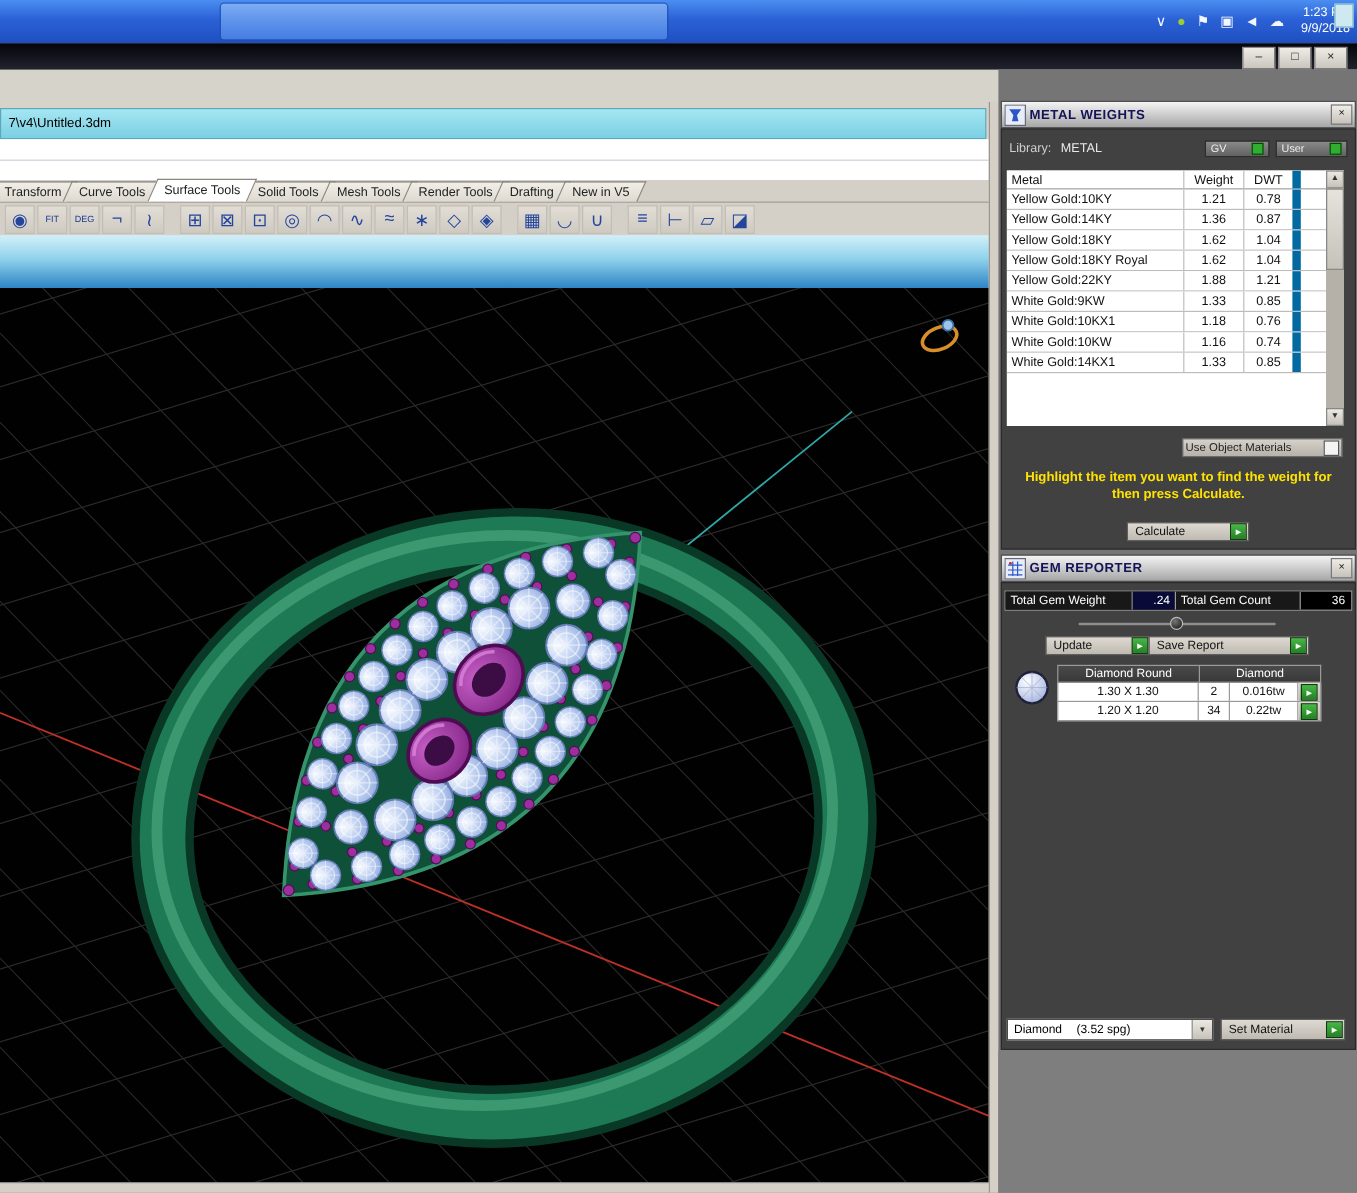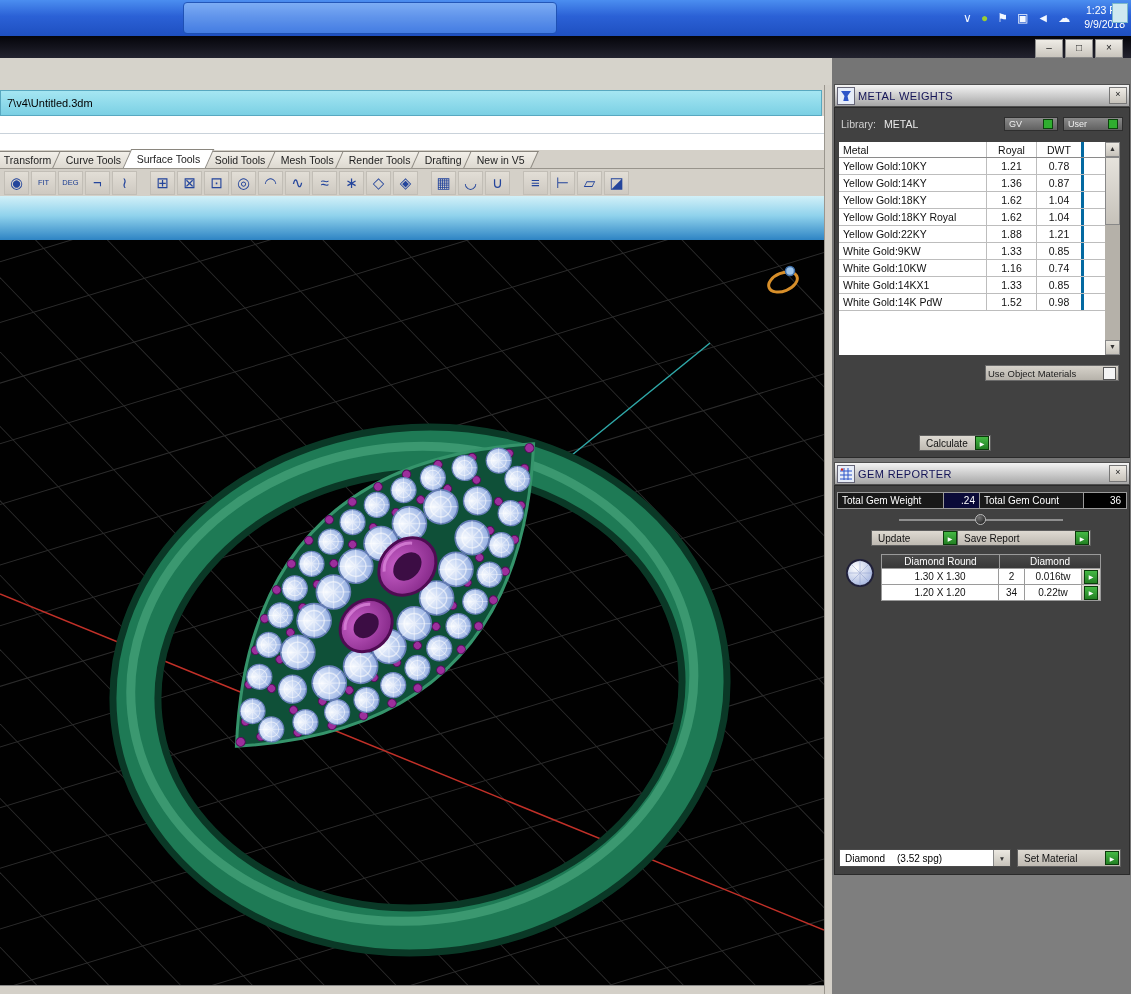--- a/index.html
+++ b/index.html
@@ -57,21 +57,21 @@
   #appedge{left:824px;top:85px;width:8px;height:909px;background:#d4d0c8;border-left:1px solid #9a968e;box-sizing:border-box}
 
   
   #rightcol{left:832px;top:58px;width:299px;height:936px;background:#757575}
   #right-bottom{left:832px;top:875px;width:299px;height:119px;background:#7e7e7e}
 
   .panel-header{display:flex;align-items:center;gap:3px;box-sizing:border-box;padding:1px 2px;
     background:linear-gradient(180deg,#f4f4f4,#a6a6a6);border:1px solid #4f4f4f}
   #mw-header{left:834px;top:84px;width:296px;height:23px}
   #gr-header{left:834px;top:462px;width:296px;height:23px}
-  .ph-title{flex:1;font-size:11px;font-weight:normal;color:#141457;letter-spacing:.4px}
+  .ph-title{flex:1;font-size:11px;font-weight:bold;color:#141457;letter-spacing:.4px}
   .ph-close{width:16px;height:15px;background:linear-gradient(#efece6,#c6c2ba);
     border:1px solid #777;font-size:9px;line-height:13px;text-align:center;color:#222}
 
   #mw-body{left:834px;top:107px;width:296px;height:351px;background:#414141;
     border:1px solid #2a2a2a;box-sizing:border-box}
   #gr-body{left:834px;top:485px;width:296px;height:390px;background:#414141;
     border:1px solid #2a2a2a;box-sizing:border-box}
   #mw-body>*,#gr-body>*{position:absolute}
 
   #lib-row{left:6px;top:8px;width:282px;height:16px;display:flex;align-items:center;
@@ -83,21 +83,21 @@
   .green-dot{width:8px;height:8px;background:#2fae2f;border:1px solid #0b430b}
 
   #mw-table{left:4px;top:34px;width:281px;height:213px;background:#fff;display:flex;overflow:hidden}
   #mtable{width:266px}
   .mrow{display:flex;height:17px;box-sizing:border-box;border-bottom:1px solid #bdbdbd;
     align-items:stretch;font-size:10.5px;color:#111;background:#fff}
   .mrow.mhead{height:16px;border-bottom:1px solid #8a8a8a}
   .mc-name{width:148px;padding-left:4px;box-sizing:border-box;border-right:1px solid #bdbdbd;
     white-space:nowrap;overflow:hidden;display:flex;align-items:center}
   .mc-g{width:50px;border-right:1px solid #bdbdbd;display:flex;align-items:center;justify-content:center;box-sizing:border-box}
-  .mc-d{width:47px;border-right:3px solid #0369a1;display:flex;align-items:center;justify-content:center;box-sizing:border-box}
+  .mc-d{width:47px;border-right:7px solid #0369a1;display:flex;align-items:center;justify-content:center;box-sizing:border-box}
   .mc-f{flex:1}
   #mscroll{width:15px;background:#cbc7bf;display:flex;flex-direction:column}
   .sbtn{height:15px;background:linear-gradient(#ece9e2,#c6c2ba);border:1px solid #888;
     font-size:7px;text-align:center;line-height:12px;color:#333;box-sizing:border-box}
   #strack{flex:1;background:#b5b1a9;position:relative}
   #sthumb{position:absolute;left:0;top:0;width:100%;height:68px;box-sizing:border-box;
     background:linear-gradient(#e6e3dc,#c6c2ba);border:1px solid #888}
 
   #uom{left:150px;top:257px;width:134px;height:16px;display:flex;align-items:center;
     background:linear-gradient(#d6d2ca,#b6b2aa);border:1px solid #6a6a6a;
@@ -105,21 +105,21 @@
   #uom-box{width:11px;height:11px;background:#f4f4f4;border:1px solid #555;margin-left:auto}
 
   #mw-instr{left:14px;top:283px;width:266px;text-align:center;color:#ffe300;
     font-weight:bold;font-size:11px;line-height:1.3}
 
   .gbtn{display:flex;align-items:center;background:linear-gradient(#dedad2,#beb9b1);
     border:1px solid #5e5e5e;font-size:10px;color:#111;padding-left:6px;box-sizing:border-box}
   .green-arrow{width:12px;height:12px;margin-left:auto;margin-right:1px;flex:none;
     background:linear-gradient(#45b945,#238023);border:1px solid #0a3c0a;color:#fff;
     font-size:6px;display:flex;align-items:center;justify-content:center}
-  #mw-calc{left:84px;top:327px;width:72px;height:16px}
+  #mw-calc{left:104px;top:327px;width:102px;height:16px}
 
   #gr-totals{left:2px;top:6px;width:290px;height:17px;display:flex;background:#000;
     border:1px solid #9a9a9a;box-sizing:border-box;font-size:10px;color:#fff;align-items:stretch}
   .gt-label{display:flex;align-items:center;padding:0 4px;background:#181818;
     border-right:1px solid #9a9a9a;box-sizing:border-box}
   #gt-wl{width:106px}
   #gt-wv{width:36px;background:#0a0a38;display:flex;align-items:center;justify-content:flex-end;
     padding-right:4px;border-right:1px solid #9a9a9a;box-sizing:border-box}
   #gt-cl{width:104px}
   #gt-cv{flex:1;display:flex;align-items:center;justify-content:flex-end;padding-right:5px}
@@ -489,21 +489,21 @@
     <span class="small-btn">
       <span>User</span>
       <span class="green-dot"></span>
     </span>
   </div>
 
   <div id="mw-table">
     <div id="mtable">
       <div class="mrow mhead">
         <div class="mc-name">Metal</div>
-        <div class="mc-g">Royal</div>
+        <div class="mc-g">Weight</div>
         <div class="mc-d">DWT</div>
         <div class="mc-f"></div>
       </div>
 
 
         <div class="mrow">
           <div class="mc-name">Yellow Gold:10KY</div>
           <div class="mc-g">1.21</div>
           <div class="mc-d">0.78</div>
           <div class="mc-f"></div>
@@ -537,57 +537,58 @@
           <div class="mc-f"></div>
         </div>
 
         <div class="mrow">
           <div class="mc-name">White Gold:9KW</div>
           <div class="mc-g">1.33</div>
           <div class="mc-d">0.85</div>
           <div class="mc-f"></div>
         </div>
 
+        <div class="mrow">
+          <div class="mc-name">White Gold:10KX1</div>
+          <div class="mc-g">1.18</div>
+          <div class="mc-d">0.76</div>
+          <div class="mc-f"></div>
+        </div>
 
         <div class="mrow">
           <div class="mc-name">White Gold:10KW</div>
           <div class="mc-g">1.16</div>
           <div class="mc-d">0.74</div>
           <div class="mc-f"></div>
         </div>
 
         <div class="mrow">
           <div class="mc-name">White Gold:14KX1</div>
           <div class="mc-g">1.33</div>
           <div class="mc-d">0.85</div>
           <div class="mc-f"></div>
         </div>
 
-        <div class="mrow">
-          <div class="mc-name">White Gold:14K PdW</div>
-          <div class="mc-g">1.52</div>
-          <div class="mc-d">0.98</div>
-          <div class="mc-f"></div>
-        </div>
 
     </div>
     <div id="mscroll">
       <div class="sbtn">▲</div>
       <div id="strack">
           <div id="sthumb"></div>
         </div>
       <div class="sbtn">▼</div>
     </div>
   </div>
 
   <div id="uom">
     <span>Use Object Materials</span>
     <span id="uom-box"></span>
   </div>
 
+  <div id="mw-instr">Highlight the item you want to find the weight for then press Calculate.</div>
 
   <div id="mw-calc" class="gbtn">
     <span>Calculate</span>
     <span class="green-arrow">▶</span>
   </div>
 </div>
 
 <div id="gr-header" class="abs panel-header">
   <svg width="18" height="18">
     <rect x="0.5" y="0.5" width="17" height="17" fill="#e7edf8" stroke="#667"></rect>

